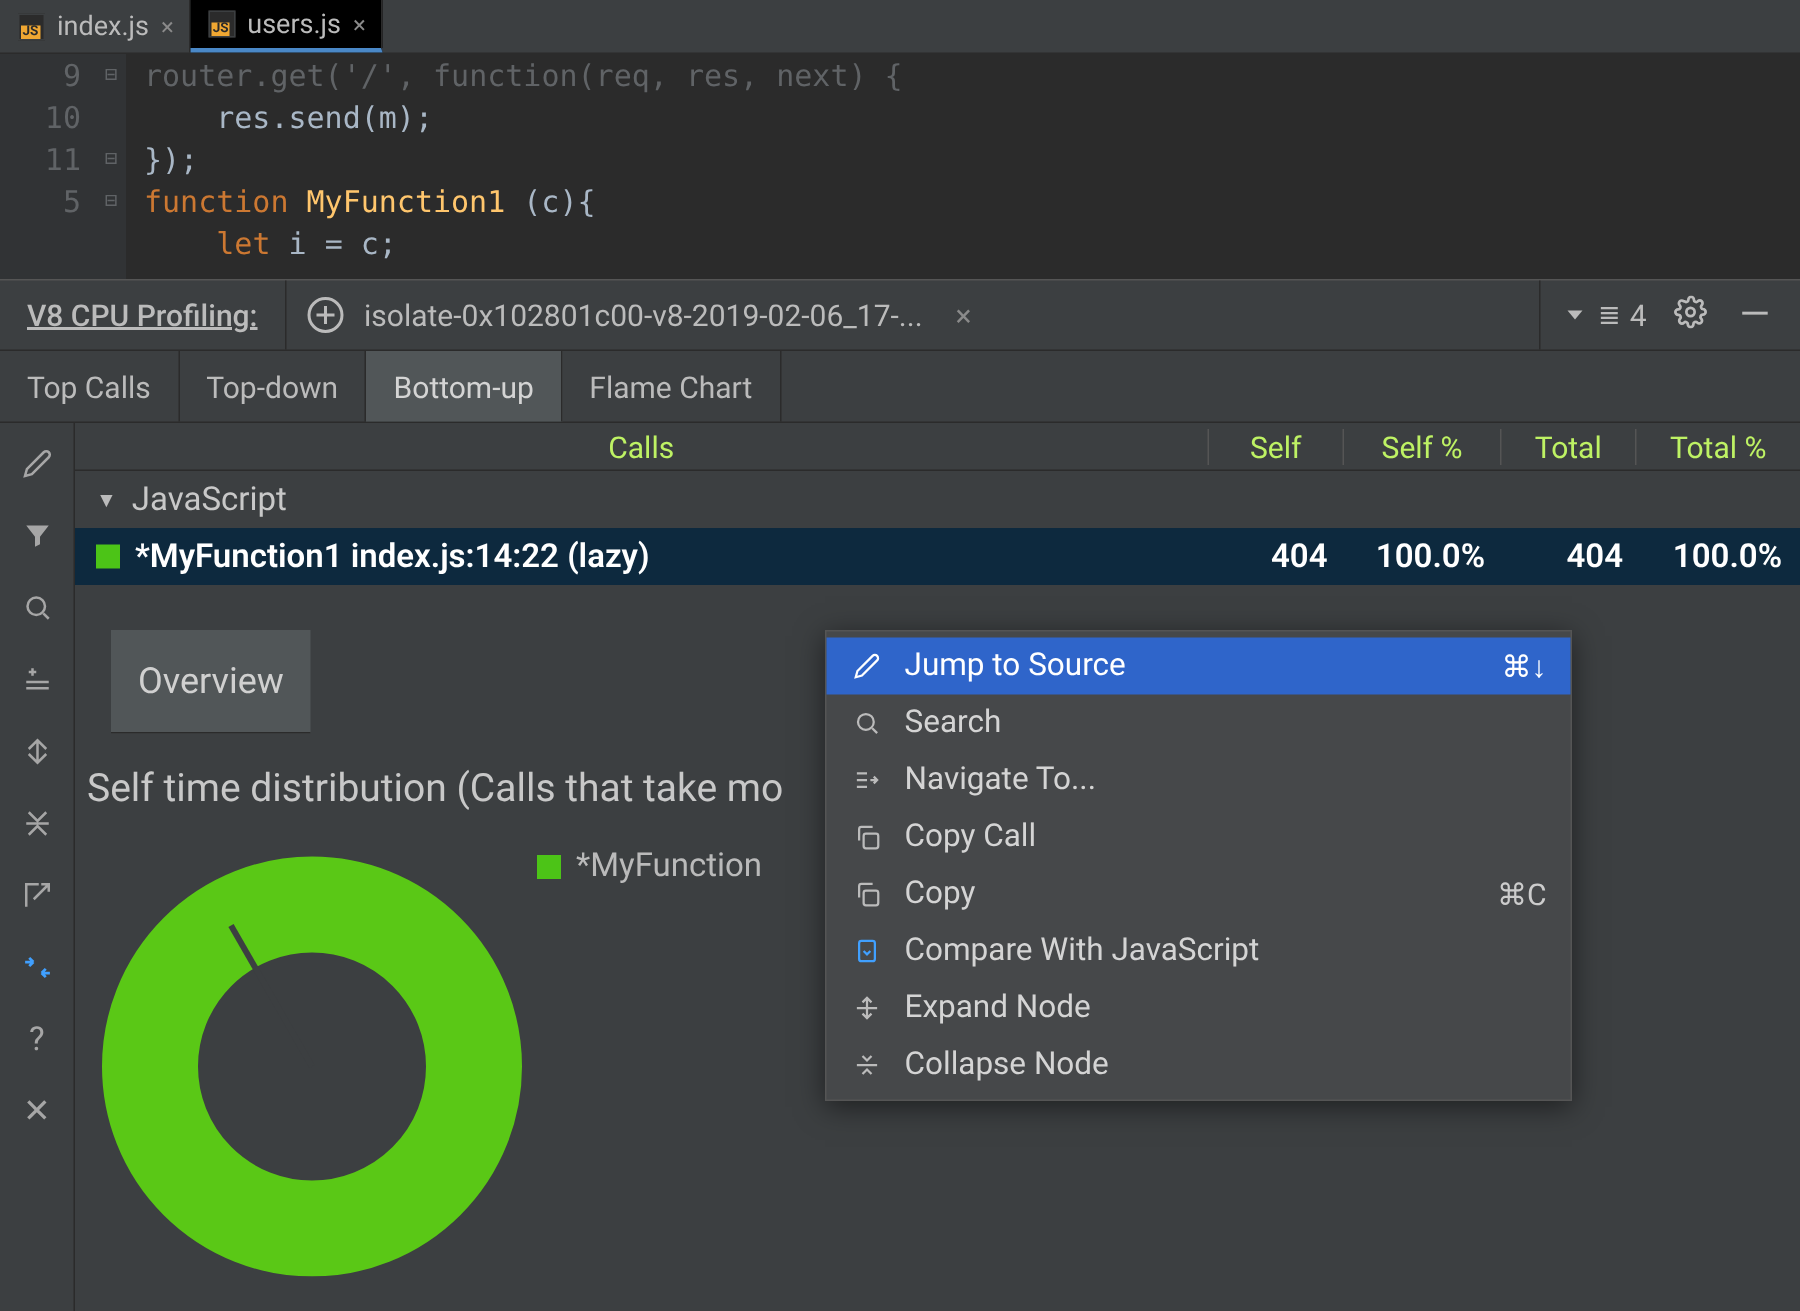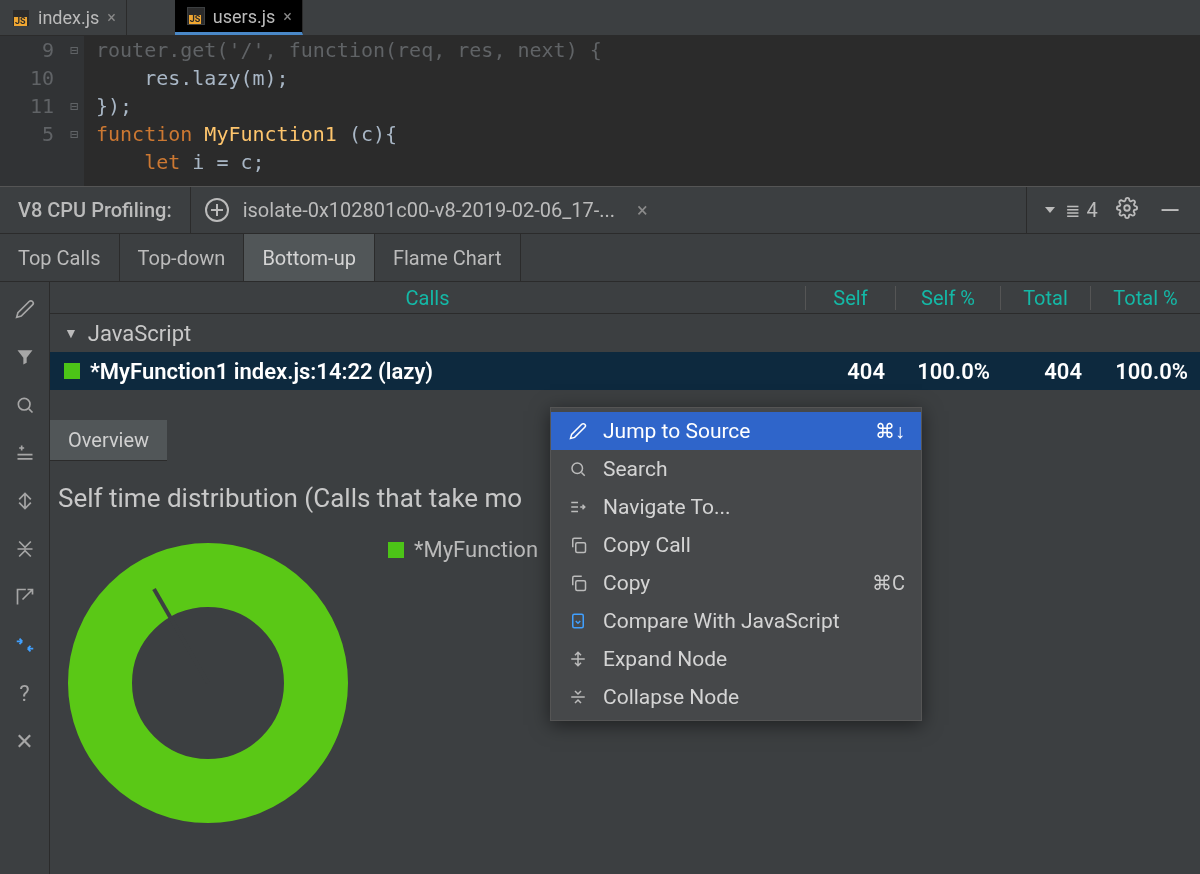--- a/index.html
+++ b/index.html
@@ -14,21 +14,20 @@
     position: relative;
   }
 
   
   .file-tabs {
     display: flex;
     background: #3c3f41;
     height: 36px;
     align-items: stretch;
     border-bottom: 1px solid #2b2b2b;
-    gap: 48px;
   }
   .file-tab {
     display: flex;
     align-items: center;
     gap: 8px;
     padding: 0 10px 0 12px;
     font-size: 18px;
     color: #bbbbbb;
     border-right: 1px solid #2b2b2b;
   }
@@ -107,20 +106,21 @@
     font-size: 20px;
     color: #bbbbbb;
   }
   .prof-title {
     padding: 0 18px;
     font-weight: 500;
     border-right: 1px solid #2b2b2b;
     height: 100%;
     display: flex;
     align-items: center;
+    text-decoration: underline;
   }
   .prof-session {
     flex: 1;
     display: flex;
     align-items: center;
     gap: 14px;
     padding: 4px 14px;
     border-right: 1px solid #2b2b2b;
     height: 100%;
   }
@@ -207,21 +207,21 @@
   .main-panel {
     flex: 1;
     position: relative;
     background: #3c3f41;
   }
 
   
   .tbl-head {
     display: flex;
     height: 32px;
-    color: #14b8a6;
+    color: #bef264;
     font-size: 20px;
     border-bottom: 1px solid #2b2b2b;
     align-items: center;
   }
   .col-calls { flex: 1; text-align: center; }
   .col-self  { width: 90px; text-align: center; border-left: 1px solid #555;}
   .col-selfp { width: 105px; text-align: center; border-left: 1px solid #555;}
   .col-total { width: 90px; text-align: center; border-left: 1px solid #555;}
   .col-totalp{ width: 110px; text-align: center; border-left: 1px solid #555;}
 
@@ -244,45 +244,45 @@
     color: #ffffff;
     font-weight: 600;
   }
   .row-sel .cell-calls { }
 
   
   .ov-tab-area { margin-top: 30px; }
   .ov-tab {
     display: inline-block;
     background: #515658;
-    padding: 8px 18px;
-    font-size: 20px;
+    padding: 20px 18px;
+    font-size: 24px;
     color: #d0d0d0;
     border-bottom: 1px solid #2b2b2b;
+    margin-left: 24px;
   }
   .ov-title {
     padding: 22px 8px 10px 8px;
     font-size: 26px;
     color: #c8c8c8;
   }
   .chart-row {
     display: flex;
     align-items: flex-start;
     padding-left: 8px;
-    gap: 30px;
   }
   .donut-wrap { width: 300px; height: 300px; position: relative; }
   .legend { display:flex; align-items:center; gap:10px; font-size:22px; margin-top: 14px;}
 
   
   .ctx-menu {
     position: absolute;
     left: 550px;
-    top: 407px;
-    width: 372px;
+    top: 420px;
+    width: 498px;
     background: #46484a;
     border: 1px solid #555;
     box-shadow: 0 4px 18px rgba(0,0,0,0.5);
     z-index: 100;
     padding: 4px 0;
   }
   .ctx-item {
     display: flex;
     align-items: center;
     height: 38px;
@@ -325,21 +325,21 @@
   </div>
   <div class="fold-col">
     <div class="fold-mark">⊟</div>
     <div class="fold-mark"></div>
     <div class="fold-mark">⊟</div>
     <div class="fold-mark">⊟</div>
     <div class="fold-mark"></div>
   </div>
   <div class="code">
     <div class="code-line"><span class="dim">router</span><span class="dim">.get(</span><span class="dim">'/'</span><span class="dim">, </span><span class="dim">function</span><span class="dim">(req, res, next) {</span></div>
-    <div class="code-line"><span class="id">    res.lazy(m);</span></div>
+    <div class="code-line"><span class="id">    res.send(m);</span></div>
     <div class="code-line"><span class="id">});</span></div>
     <div class="code-line"><span class="kw">function</span><span class="fn"> MyFunction1 </span><span class="id">(c){</span></div>
     <div class="code-line">    <span class="kw">let</span><span class="id"> i = c;</span></div>
   </div>
 </div>
 
 <div class="prof-header">
   <div class="prof-title">V8 CPU Profiling:</div>
   <div class="prof-session">
     <span class="plus-icon"></span>

